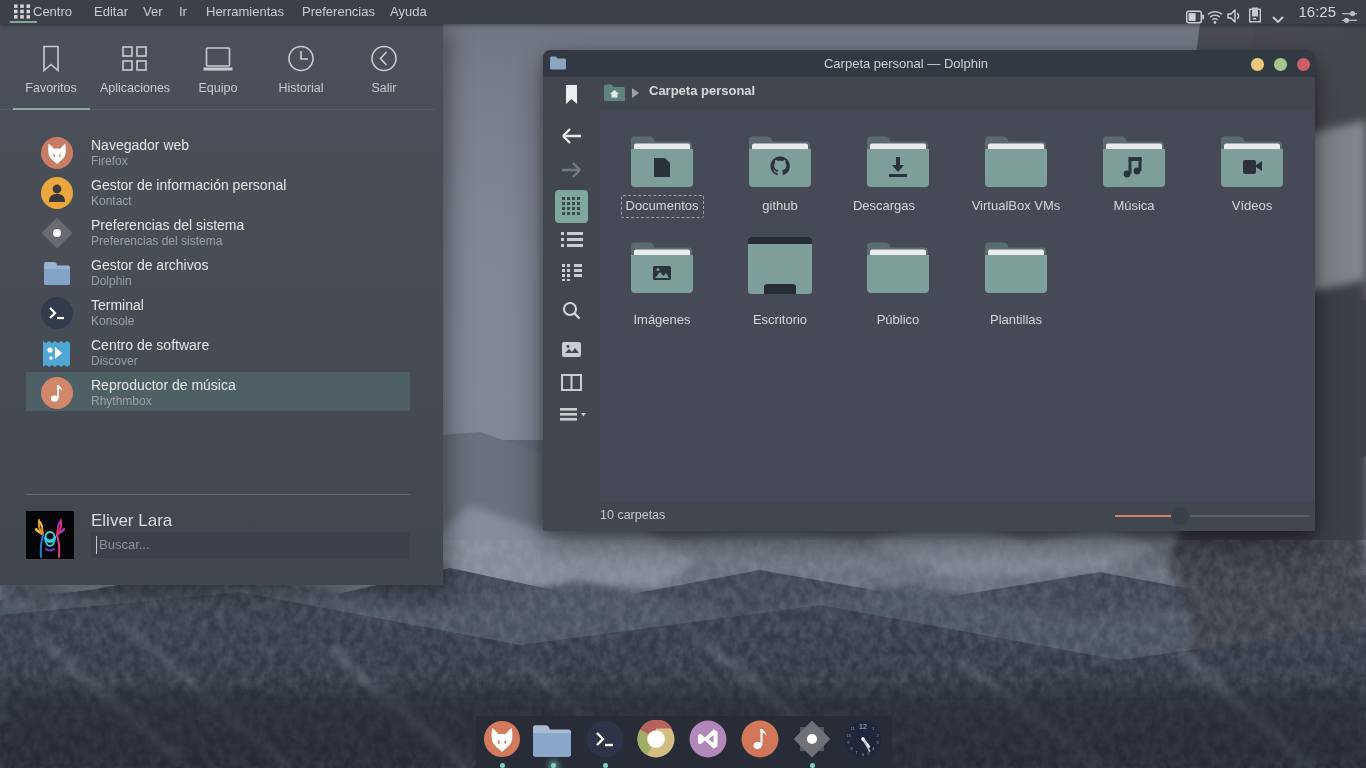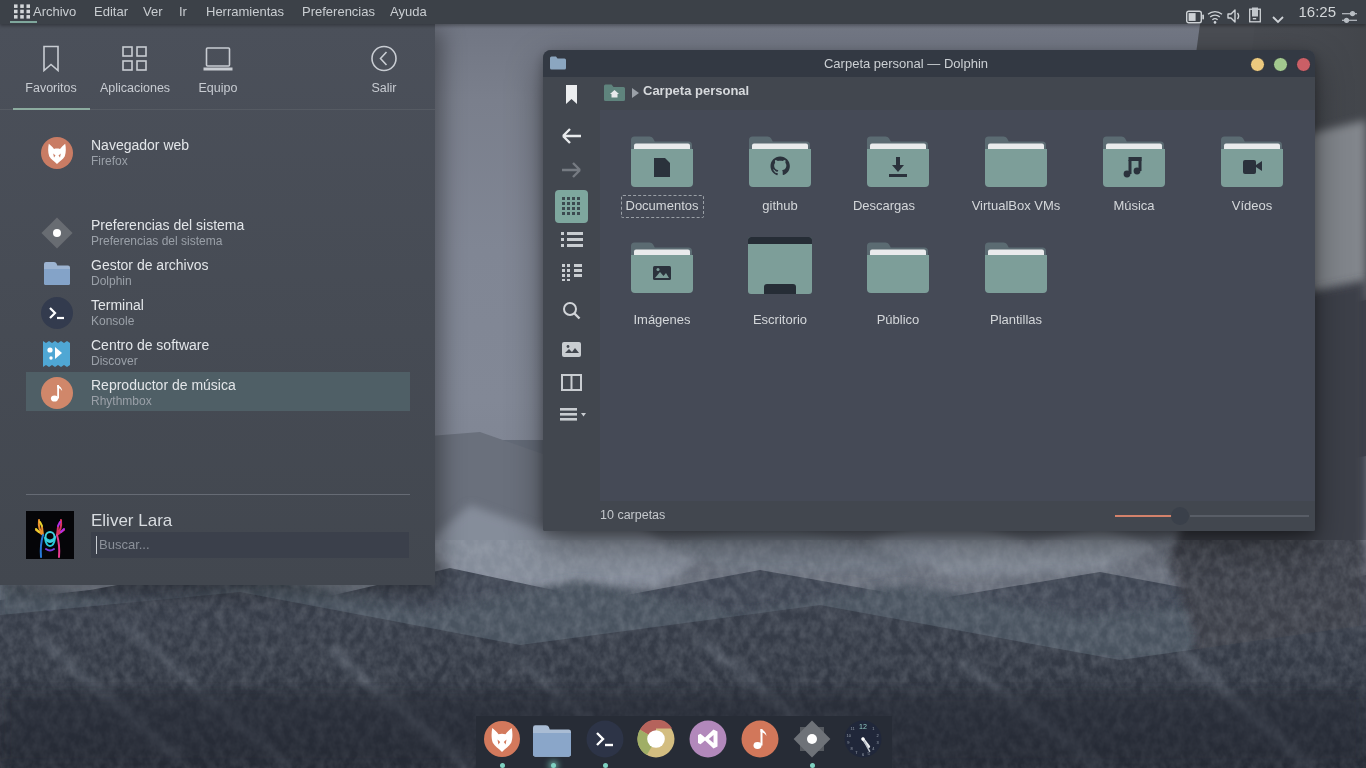--- a/index.html
+++ b/index.html
@@ -8,21 +8,21 @@
   
   #topbar{left:0;top:0;width:1366px;height:24px;background:#3c4148;z-index:30;
           box-shadow:0 2px 3px rgba(0,0,0,.28);}
   #topbar .menu{position:absolute;top:0;height:24px;line-height:24px;color:#c9cdd1;font-size:13px;}
   #gridicon{position:absolute;left:14px;top:4px;width:16px;height:15px;}
   #gridunder{position:absolute;left:10px;top:21px;width:27px;height:2px;background:#7fa79c;}
   .tray{position:absolute;top:0;height:24px;}
   #time{right:30px;color:#d3d6d9;font-size:15px;line-height:24px;}
   
   #panel{left:0;top:24px;width:435px;height:561px;background:linear-gradient(#4b505a,#42474f);z-index:20;
-         box-shadow:6px 6px 22px rgba(0,0,0,.4);}
+         box-shadow:6px 6px 22px rgba(0,0,0,.4);padding-left:8px;}
   .tab{position:absolute;top:22px;width:110px;height:60px;text-align:center;color:#c8ccd2;font-size:12.5px;}
   .tab svg{position:absolute;bottom:34px;left:50%;transform:translateX(-50%);}
   .tab .tl{position:absolute;top:35px;width:100%;}
   #tabline{position:absolute;left:0;top:85px;width:435px;height:1px;background:#565b63;}
   #tabactive{position:absolute;left:13px;top:84px;width:77px;height:2px;background:#8cab9f;}
   .row{position:absolute;left:0;width:428px;height:40px;}
   .row .ic{position:absolute;left:41px;top:4px;width:32px;height:32px;}
   .row .t1{position:absolute;left:91px;top:4px;font-size:14px;color:#e3e6e9;white-space:nowrap;}
   .row .t2{position:absolute;left:91px;top:21px;font-size:12px;color:#9aa0a8;white-space:nowrap;text-align:center;}
   #hl{position:absolute;left:26px;top:348px;width:384px;height:39px;background:#4f5f66;}
@@ -134,21 +134,21 @@
         <rect x="14" y="0" width="4" height="4"></rect>
       <rect x="0" y="6" width="4" height="4"></rect>
         <rect x="7" y="6" width="4" height="4"></rect>
         <rect x="14" y="6" width="4" height="4"></rect>
       <rect x="0" y="12" width="4" height="4"></rect>
         <rect x="7" y="12" width="4" height="4"></rect>
         <rect x="14" y="12" width="4" height="4"></rect>
     </g>
   </svg>
   <div id="gridunder"></div>
-  <span class="menu" style="left:33px">Archivo</span>
+  <span class="menu" style="left:33px">Centro</span>
   <span class="menu" style="left:94px">Editar</span>
   <span class="menu" style="left:143px">Ver</span>
   <span class="menu" style="left:179px">Ir</span>
   <span class="menu" style="left:206px">Herramientas</span>
   <span class="menu" style="left:302px">Preferencias</span>
   <span class="menu" style="left:390px">Ayuda</span>
   <svg class="tray" style="left:1186px;top:5px" width="18" height="13" viewBox="0 0 18 13">
     <rect x="0.7" y="0.7" width="14.6" height="11.6" rx="2" fill="none" stroke="#ced2d6" stroke-width="1.4"></rect>
     <rect x="2.6" y="2.6" width="7" height="7.8" fill="#ced2d6"></rect>
     <path d="M9.6,2.6 h3.4 v7.8 h-5.4 z" fill="#3c4148" opacity="0.0"></path>
@@ -205,20 +205,29 @@
     </div>
   <div class="tab" style="left:163px">
     <svg width="31" height="25" viewBox="0 0 31 25">
         <g fill="none" stroke="#c8ccd2" stroke-width="1.6">
       <rect x="4" y="1" width="23" height="18" rx="1"></rect>
           <path d="M1,22 h29" stroke-width="3"></path>
         </g>
       </svg>
       <div class="tl">Equipo</div>
     </div>
+  <div class="tab" style="left:246px">
+    <svg width="27" height="27" viewBox="0 0 27 27">
+        <g fill="none" stroke="#c8ccd2" stroke-width="1.6">
+      <circle cx="13.5" cy="13.5" r="12"></circle>
+          <path d="M13.5,6 v8 h7"></path>
+        </g>
+      </svg>
+      <div class="tl">Historial</div>
+    </div>
   <div class="tab" style="left:329px">
     <svg width="27" height="27" viewBox="0 0 27 27">
         <g fill="none" stroke="#c8ccd2" stroke-width="1.6">
       <circle cx="13.5" cy="13.5" r="12"></circle>
           <path d="M16,7 l-6,6.5 l6,6.5"></path>
         </g>
       </svg>
       <div class="tl">Salir</div>
     </div>
   <div id="tabline"></div>
@@ -226,20 +235,29 @@
 
   <div id="hl"></div>
 
   <div class="row" style="top:109px">
     <svg class="ic" viewBox="0 0 32 32">
         <circle cx="16" cy="16" r="16" fill="#c97c64"></circle>
       <path d="M16,27 C13.2,23.8 10,22.6 8.2,19.2 C6.8,15.4 7,10.4 7.8,6.8 C9.8,8.4 11.6,10 13,12 C14.9,11.4 17.1,11.4 19,12 C20.4,10 22.2,8.4 24.2,6.8 C25,10.4 25.2,15.4 23.8,19.2 C22,22.6 18.8,23.8 16,27 Z M12.2,16.5 L14.5,18.5 L13,20.5 Z M19.8,16.5 L17.5,18.5 L19,20.5 Z" fill="#fff" fill-rule="evenodd"></path>
       </svg>
     <div class="t1">Navegador web</div>
       <div class="t2">Firefox</div>
+  </div>
+  <div class="row" style="top:149px">
+    <svg class="ic" viewBox="0 0 32 32">
+        <circle cx="16" cy="16" r="16" fill="#e9a73e"></circle>
+      <circle cx="16" cy="12" r="4.4" fill="#39393b"></circle>
+        <path d="M8,25 c0,-6 3,-8 8,-8 c5,0 8,2 8,8 z" fill="#39393b"></path>
+      </svg>
+    <div class="t1">Gestor de información personal</div>
+      <div class="t2">Kontact</div>
   </div>
   <div class="row" style="top:189px">
     <svg class="ic" viewBox="0 0 32 32">
         <rect x="5" y="5" width="22" height="22" transform="rotate(45 16 16)" fill="#686c72"></rect>
       <circle cx="16" cy="16" r="4" fill="#fff"></circle>
       </svg>
     <div class="t1">Preferencias del sistema</div>
       <div class="t2">Preferencias del sistema</div>
   </div>
   <div class="row" style="top:229px">
@@ -316,21 +334,21 @@
     <svg style="position:absolute;left:23px;top:8px" width="11" height="19" viewBox="0 0 11 19">
       <path d="M0,0 h11 v19 l-5.5,-5 l-5.5,5 z" fill="#eceef0"></path>
       </svg>
     <svg style="position:absolute;left:61px;top:7px" width="21" height="17" viewBox="0 0 21 17">
       <path d="M0,2 q0,-1.5 1.5,-1.5 h6 l2,2.5 h10 q1.5,0 1.5,1.5 v11 q0,1.5 -1.5,1.5 h-18 q-1.5,0 -1.5,-1.5 z" fill="#5f847d"></path>
       <path d="M10.5,6 l4.5,4 h-1.5 v3.5 h-6 v-3.5 h-1.5 z" fill="#e8eaec"></path>
       </svg>
     <svg style="position:absolute;left:89px;top:11px" width="7" height="10" viewBox="0 0 7 10">
         <path d="M0,0 l7,5 l-7,5 z" fill="#9aa0a7"></path>
       </svg>
-    <div id="crumbtxt" style="left:100px;top:6px;position:absolute">Carpeta personal</div>
+    <div id="crumbtxt" style="left:106px;top:6px;position:absolute">Carpeta personal</div>
   </div>
   <div id="sidebar">
     <svg class="sic" style="top:17px" width="57" height="18" viewBox="0 0 57 18">
       <path d="M20,9 h18 M20,9 l7,-7 M20,9 l7,7" stroke="#e8eaec" stroke-width="2.4" fill="none"></path>
       </svg>
     <svg class="sic" style="top:51px" width="57" height="18" viewBox="0 0 57 18">
       <path d="M19,9 h18 M37,9 l-7,-7 M37,9 l-7,7" stroke="#767b82" stroke-width="2.4" fill="none"></path>
       </svg>
     <div id="gridbtn">
       <svg style="position:absolute;left:7px;top:7px" width="19" height="19" viewBox="0 0 19 19">

